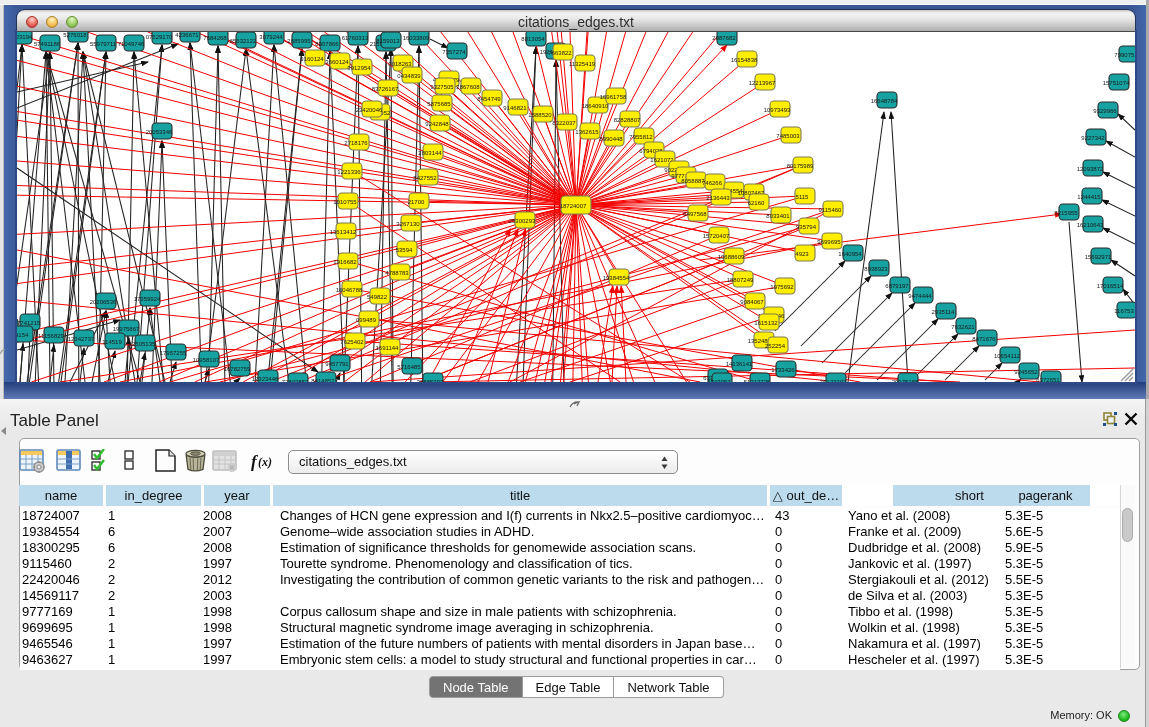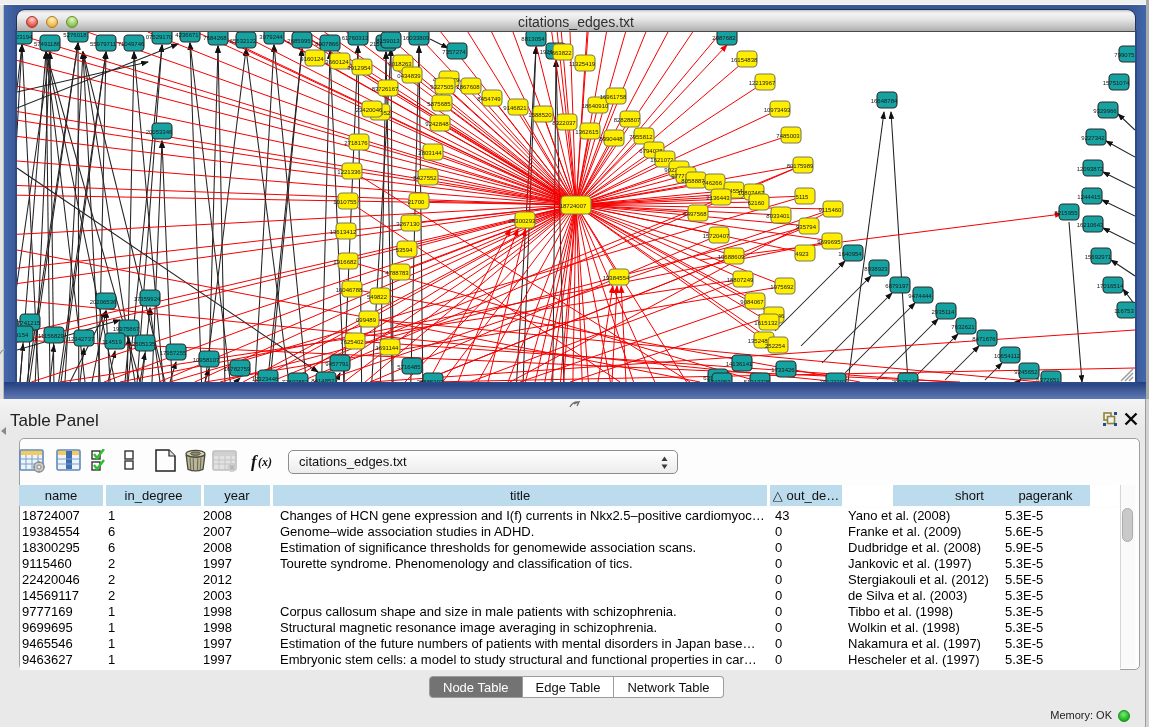--- a/index.html
+++ b/index.html
@@ -762,40 +762,41 @@
 <div class="trow" style="top:48px;left:2px">9115460</div>
 <div class="trow" style="top:48px;left:88px">2</div>
 <div class="trow" style="top:48px;left:183px">1997</div>
 <div class="trow" style="top:48px;left:260px;width:492px;overflow:hidden">Tourette syndrome. Phenomenology and classification of tics.</div>
 <div class="trow" style="top:48px;left:755px">0</div>
 <div class="trow" style="top:48px;left:828px">Jankovic et al. (1997)</div>
 <div class="trow" style="top:48px;left:985px">5.3E-5</div>
 <div class="trow" style="top:64px;left:2px">22420046</div>
 <div class="trow" style="top:64px;left:88px">2</div>
 <div class="trow" style="top:64px;left:183px">2012</div>
+<div class="trow" style="top:64px;left:260px;width:492px;overflow:hidden">Investigating the contribution of common genetic variants to the risk and pathogen…</div>
 <div class="trow" style="top:64px;left:755px">0</div>
 <div class="trow" style="top:64px;left:828px">Stergiakouli et al. (2012)</div>
 <div class="trow" style="top:64px;left:985px">5.5E-5</div>
 <div class="trow" style="top:80px;left:2px">14569117</div>
 <div class="trow" style="top:80px;left:88px">2</div>
 <div class="trow" style="top:80px;left:183px">2003</div>
 <div class="trow" style="top:80px;left:755px">0</div>
 <div class="trow" style="top:80px;left:828px">de Silva et al. (2003)</div>
 <div class="trow" style="top:80px;left:985px">5.3E-5</div>
 <div class="trow" style="top:96px;left:2px">9777169</div>
 <div class="trow" style="top:96px;left:88px">1</div>
 <div class="trow" style="top:96px;left:183px">1998</div>
 <div class="trow" style="top:96px;left:260px;width:492px;overflow:hidden">Corpus callosum shape and size in male patients with schizophrenia.</div>
 <div class="trow" style="top:96px;left:755px">0</div>
 <div class="trow" style="top:96px;left:828px">Tibbo et al. (1998)</div>
 <div class="trow" style="top:96px;left:985px">5.3E-5</div>
 <div class="trow" style="top:112px;left:2px">9699695</div>
 <div class="trow" style="top:112px;left:88px">1</div>
 <div class="trow" style="top:112px;left:183px">1998</div>
-<div class="trow" style="top:112px;left:260px;width:492px;overflow:hidden">Structural magnetic resonance image averaging in schizophrenia.</div>
+<div class="trow" style="top:112px;left:260px;width:492px;overflow:hidden">Structural magnetic syndrome image averaging in schizophrenia.</div>
 <div class="trow" style="top:112px;left:755px">0</div>
 <div class="trow" style="top:112px;left:828px">Wolkin et al. (1998)</div>
 <div class="trow" style="top:112px;left:985px">5.3E-5</div>
 <div class="trow" style="top:128px;left:2px">9465546</div>
 <div class="trow" style="top:128px;left:88px">1</div>
 <div class="trow" style="top:128px;left:183px">1997</div>
 <div class="trow" style="top:128px;left:260px;width:492px;overflow:hidden">Estimation of the future numbers of patients with mental disorders in Japan base…</div>
 <div class="trow" style="top:128px;left:755px">0</div>
 <div class="trow" style="top:128px;left:828px">Nakamura et al. (1997)</div>
 <div class="trow" style="top:128px;left:985px">5.3E-5</div>

